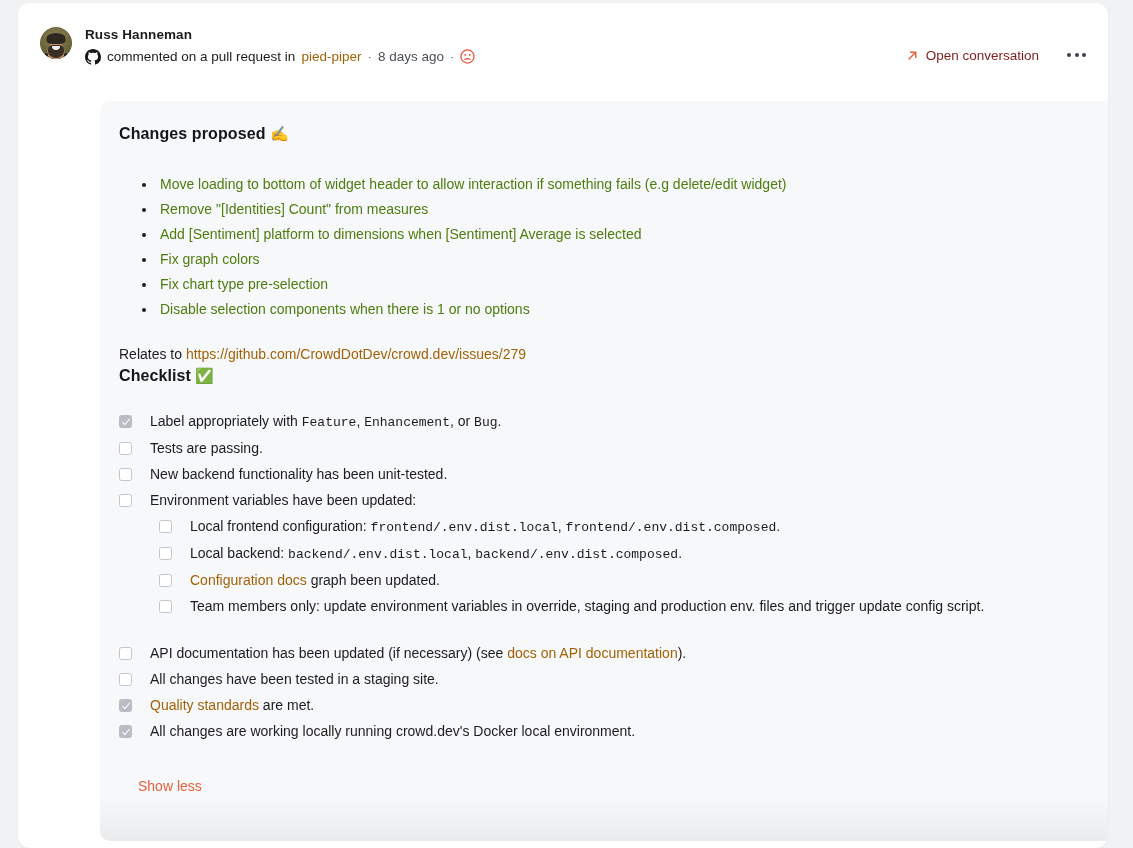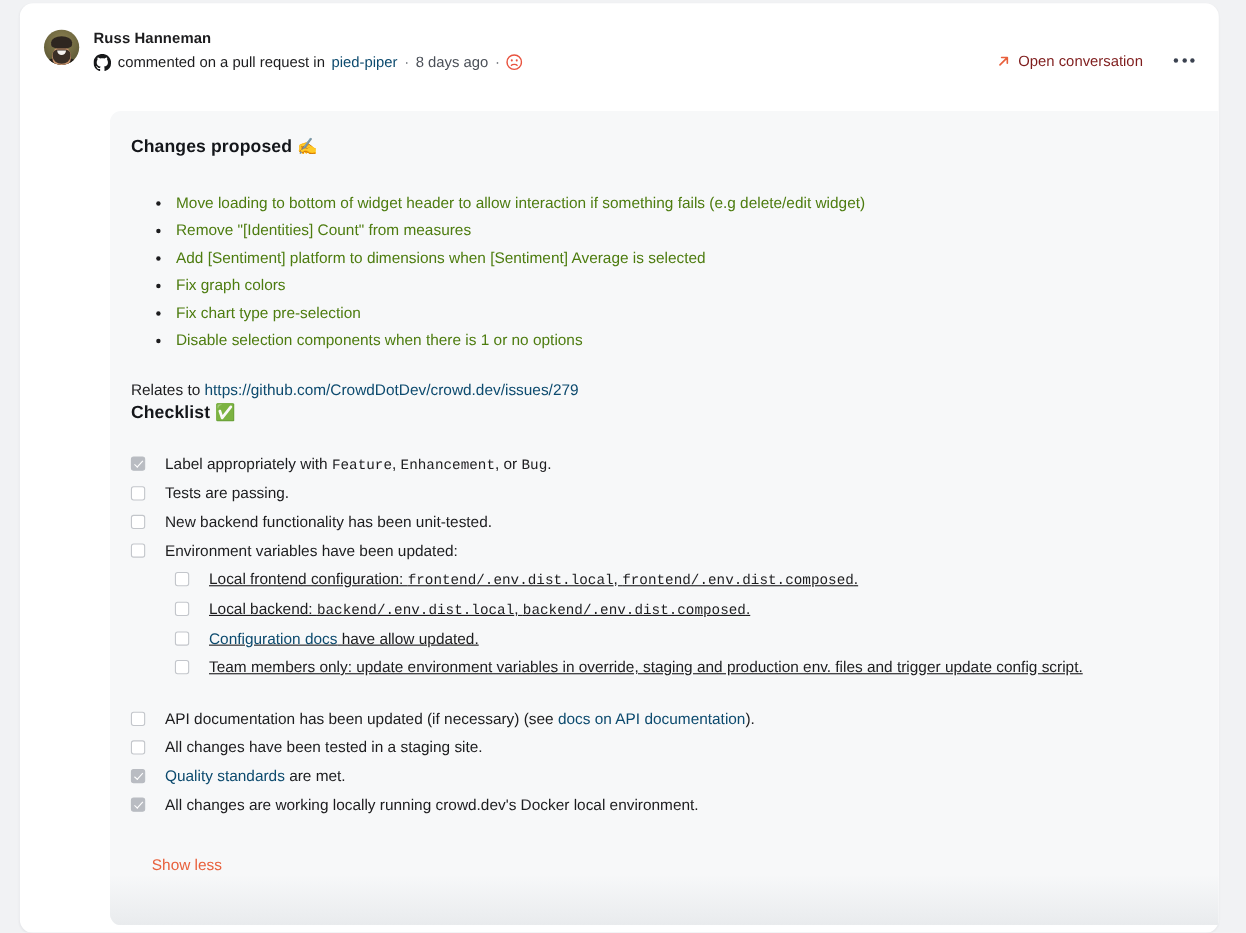--- a/index.html
+++ b/index.html
@@ -103,21 +103,21 @@
     align-items: center;
     gap: 6px;
     margin-top: 3px;
     font-size: 13.5px;
     color: #1c1c1e;
     line-height: 19px;
     white-space: nowrap;
     text-align: right;
   }
   .gh-icon { display: block; width: 16px; height: 16px; flex: 0 0 16px; }
-  .lnk { color: #0c4a6e; text-decoration: none; cursor: pointer; }
+  .lnk { color: #a16207; text-decoration: none; cursor: pointer; }
   .dot-sep { color: #6b6f76; }
   .muted { color: #4b5058; }
 
   .sad-icon { display: block; width: 15px; height: 15px; }
 
   .hdr-right {
     position: absolute;
     right: 20px; top: 44px;
     display: flex;
     align-items: center;
@@ -211,21 +211,21 @@
   .cl { margin-top: 22px; }
   .cl-row {
     display: flex;
     align-items: flex-start;
     gap: 18px;
     font-size: 14px;
     color: #1c1c1e;
     line-height: 25px;
     margin-top: 1px;
   }
-  .cl-row.indent { margin-left: 40px; text-decoration: underline; }
+  .cl-row.indent { margin-left: 40px; }
   .cl-row.gap-top { margin-top: 22px; }
 
   .cbx {
     flex: 0 0 13px;
     width: 13px; height: 13px;
     margin-top: 6px;
     border-radius: 2.5px;
     border: 1px solid #c3c6cb;
     background: #ffffff;
     cursor: pointer;
@@ -378,21 +378,21 @@
           <div class="cl-row indent">
             <span class="cbx"></span>
             <span class="cl-txt">
               <span>Local backend: </span><code>backend/.env.dist.local</code><span>, </span><code>backend/.env.dist.composed</code><span>.</span>
             </span>
           </div>
 
           <div class="cl-row indent">
             <span class="cbx"></span>
             <span class="cl-txt">
-              <a class="lnk">Configuration docs</a><span> have allow updated.</span>
+              <a class="lnk">Configuration docs</a><span> graph been updated.</span>
             </span>
           </div>
 
           <div class="cl-row indent">
             <span class="cbx"></span>
             <span class="cl-txt">Team members only: update environment variables in override, staging and production env. files and trigger update config script.</span>
           </div>
 
           <div class="cl-row gap-top">
             <span class="cbx"></span>

